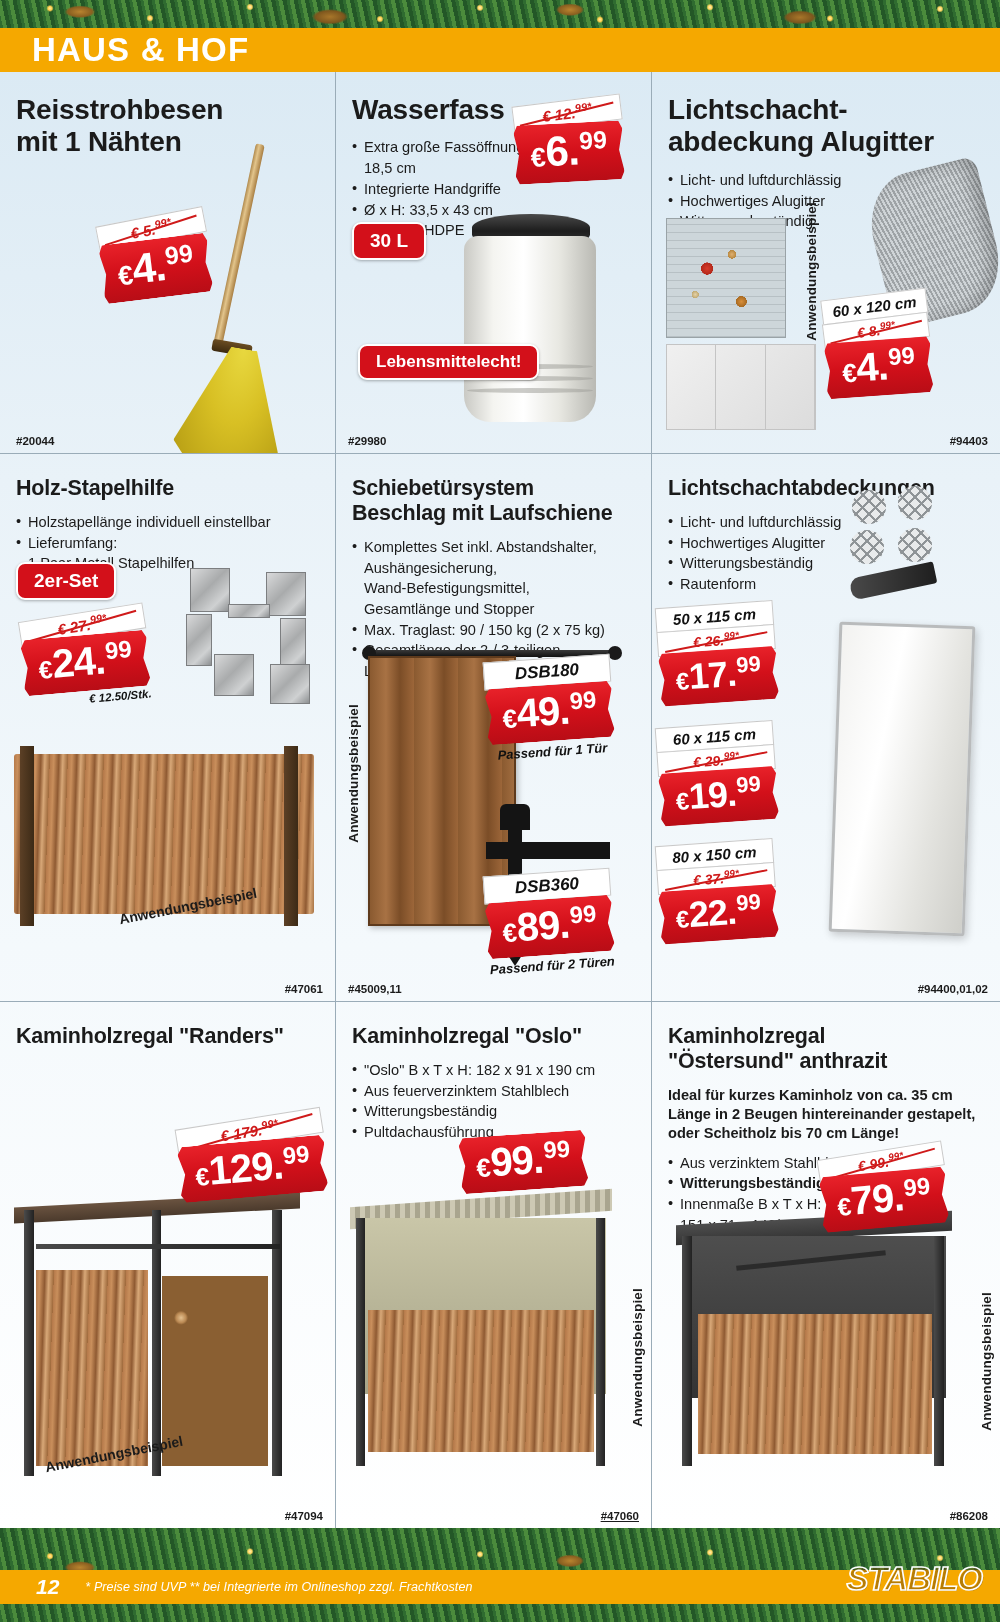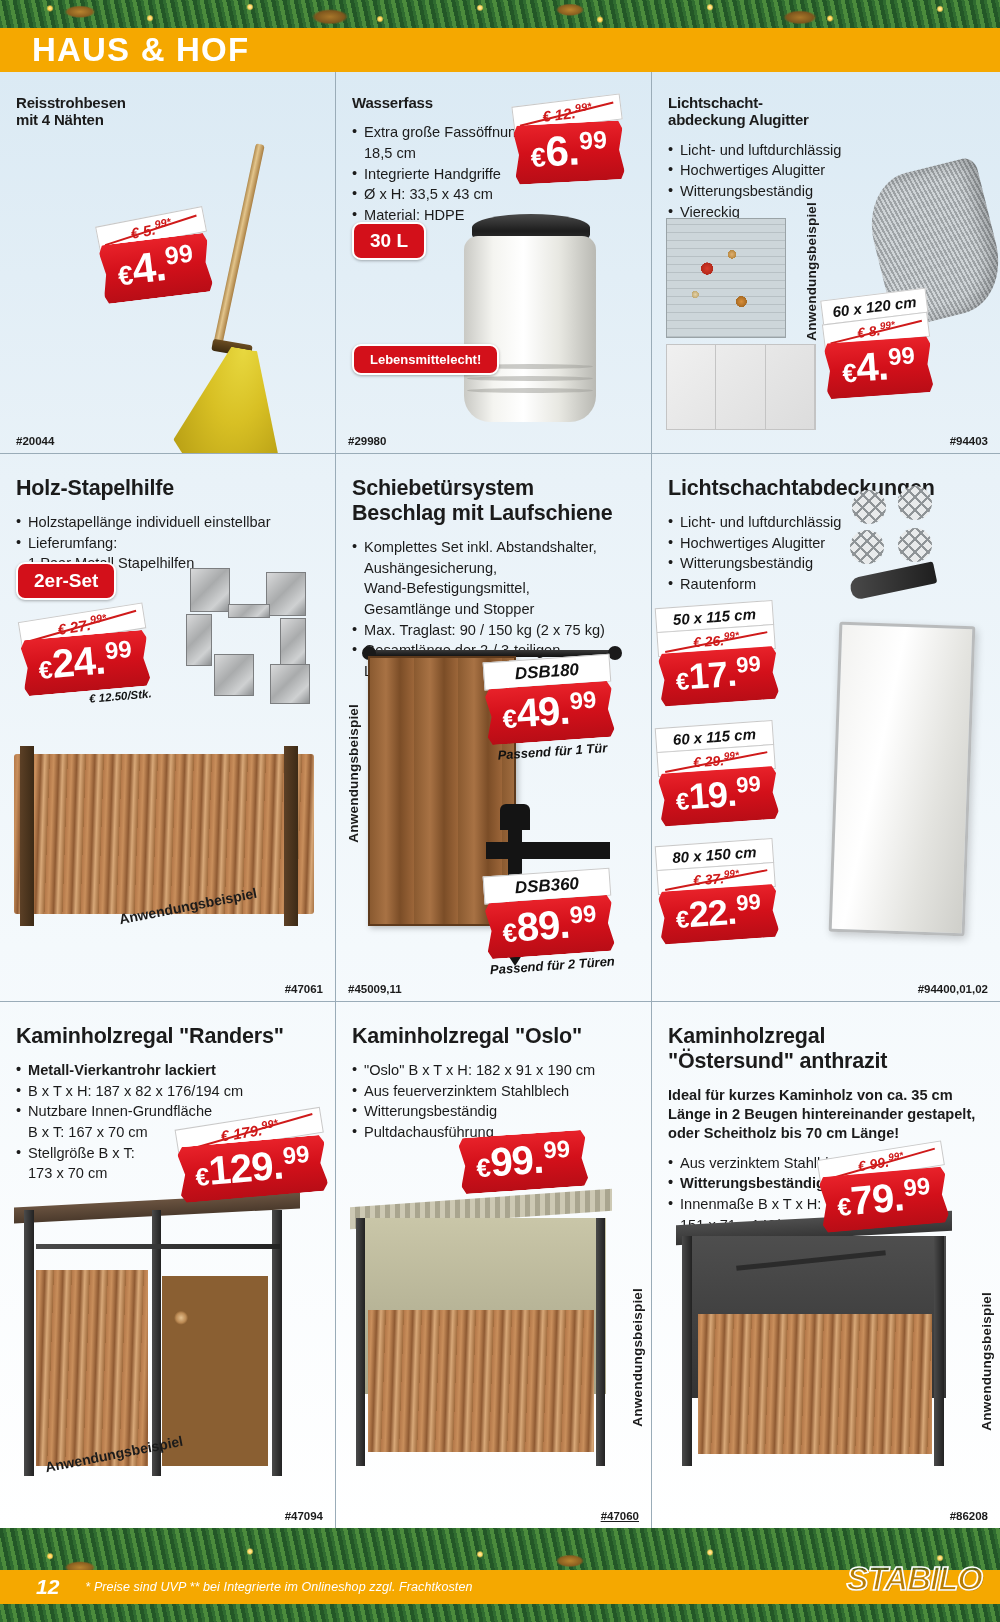--- a/index.html
+++ b/index.html
@@ -70,21 +70,21 @@
     padding: 22px 16px 0 16px;
     border-right: 1px solid #9aacb8;
     overflow: hidden;
   }
   .cell:last-child { border-right: none; }
   .c-a { width: 336px; }
   .c-b { width: 316px; }
   .c-c { width: 348px; }
 
   h2.prod-title {
-    font-size: 15px; font-weight: bold; color: #1b1b1b;
+    font-size: 28px; font-weight: bold; color: #1b1b1b;
     line-height: 1.16; margin-bottom: 12px;
     letter-spacing: -0.2px;
   }
   .row-2 h2.prod-title, .row-3 h2.prod-title { font-size: 21.5px; }
 
   ul.feat { list-style: none; }
   ul.feat li {
     font-size: 14.6px; color: #1b1b1b; line-height: 1.35;
     padding-left: 12px; position: relative; margin-bottom: 1px;
   }
@@ -359,21 +359,21 @@
   <div class="header-title">HAUS &amp; HOF</div>
 </div>
 
 <div class="page">
 
   <div class="row row-1">
 
     <div class="cell c-a">
       <h2 class="prod-title">
         <span>Reisstrohbesen</span><br>
-        <span>mit 4 Nähten</span>
+        <span>mit 1 Nähten</span>
       </h2>
 
       <div class="img" style="left:188px; top:70px;">
         <div class="broom-handle" style="position:absolute; left:46px; top:0;"></div>
         <div class="broom-band" style="position:absolute; left:24px; top:200px;"></div>
         <div class="broom-head" style="position:absolute; left:-8px; top:206px;"></div>
       </div>
 
       <div class="pricetag" style="left:100px; top:144px; transform:rotate(-7deg);">
         <div class="pt-old" style="font-size:15px; transform:rotate(-4deg); margin-bottom:-3px;">
@@ -403,21 +403,21 @@
 
       <div class="img" style="left:128px; top:142px;">
         <div class="barrel-lid" style="position:absolute; left:8px; top:0;"></div>
         <div class="barrel-body" style="position:absolute; left:0; top:22px;"></div>
         <div class="barrel-rib" style="position:absolute; left:3px; top:150px;"></div>
         <div class="barrel-rib" style="position:absolute; left:3px; top:162px;"></div>
         <div class="barrel-rib" style="position:absolute; left:3px; top:174px;"></div>
       </div>
 
       <div class="badge-red" style="left:16px; top:150px;">30 L</div>
-      <div class="badge-red" style="left:16px; top:272px; font-size:13px;">Lebensmittelecht!</div>
+      <div class="badge-red" style="left:22px; top:272px; font-size:17px;">Lebensmittelecht!</div>
 
       <div class="pricetag" style="left:178px; top:28px; transform:rotate(-3deg);">
         <div class="pt-old" style="font-size:15px; transform:rotate(-4deg); margin-bottom:-3px;">
           <span>€ 12.</span><sup style="font-size:11px;">99*</sup>
           <span class="strike"></span>
         </div>
         <div class="pt-main" style="font-size:42px;">
           <span class="cur" style="font-size:27px;">€</span>
             <span class="int">6</span>
             <span class="dot">.</span>
@@ -627,28 +627,20 @@
       </div>
 
       <div class="artnum" style="right:12px;">#94400,01,02</div>
     </div>
   </div>
 
   <div class="row row-3">
 
     <div class="cell c-a">
       <h2 class="prod-title">Kaminholzregal "Randers"</h2>
-      <ul class="feat">
-        <li class="bold">Metall-Vierkantrohr lackiert</li>
-        <li>B x T x H: 187 x 82 x 176/194 cm</li>
-        <li>Nutzbare Innen-Grundfläche</li>
-        <li class="cont">B x T: 167 x 70 cm</li>
-        <li>Stellgröße B x T:</li>
-        <li class="cont">173 x 70 cm</li>
-      </ul>
 
       <div class="img" style="left:10px; top:192px; width:296px; height:290px;">
         <div class="rack-roof" style="position:absolute; left:4px; top:6px; width:286px; height:16px; transform:skewY(-3deg);"></div>
         <div class="rack-post" style="position:absolute; left:14px; top:16px; width:10px; height:266px;"></div>
         <div class="rack-post" style="position:absolute; left:142px; top:16px; width:9px; height:266px;"></div>
         <div class="rack-post" style="position:absolute; left:262px; top:16px; width:10px; height:266px;"></div>
         <div class="woodpile" style="position:absolute; left:26px; top:76px; width:112px; height:196px;"></div>
         <div class="wood-log-face" style="position:absolute; left:152px; top:82px; width:106px; height:190px;"></div>
         <div class="rack-post" style="position:absolute; left:26px; top:50px; width:244px; height:5px;"></div>
       </div>

